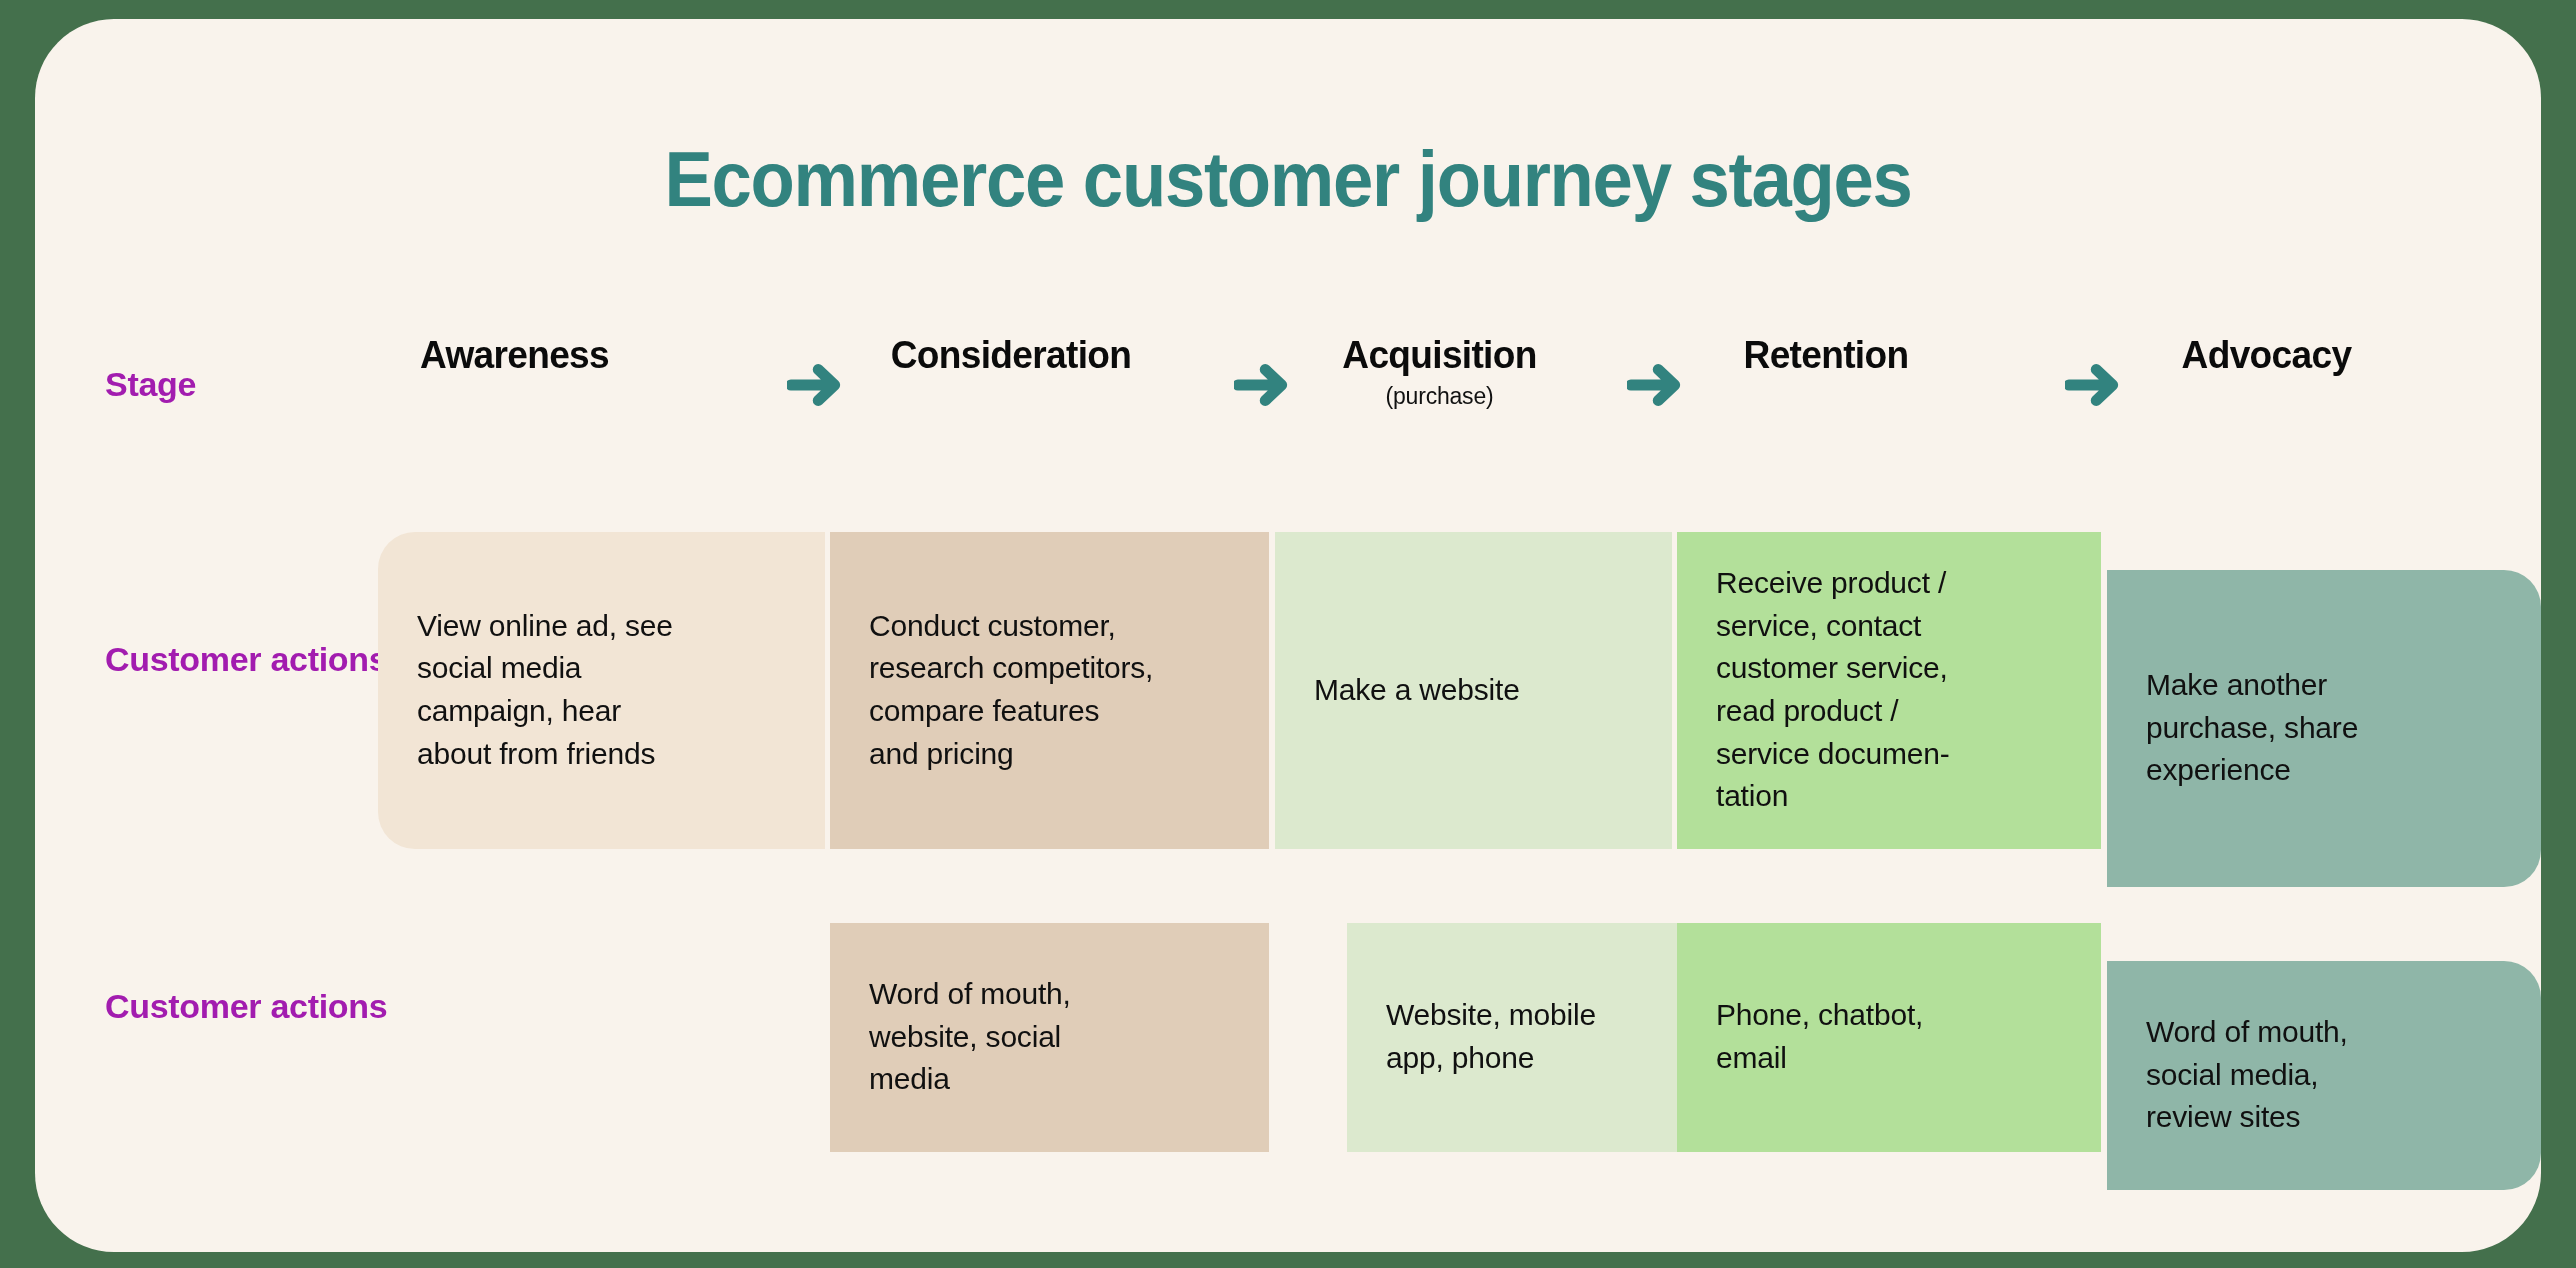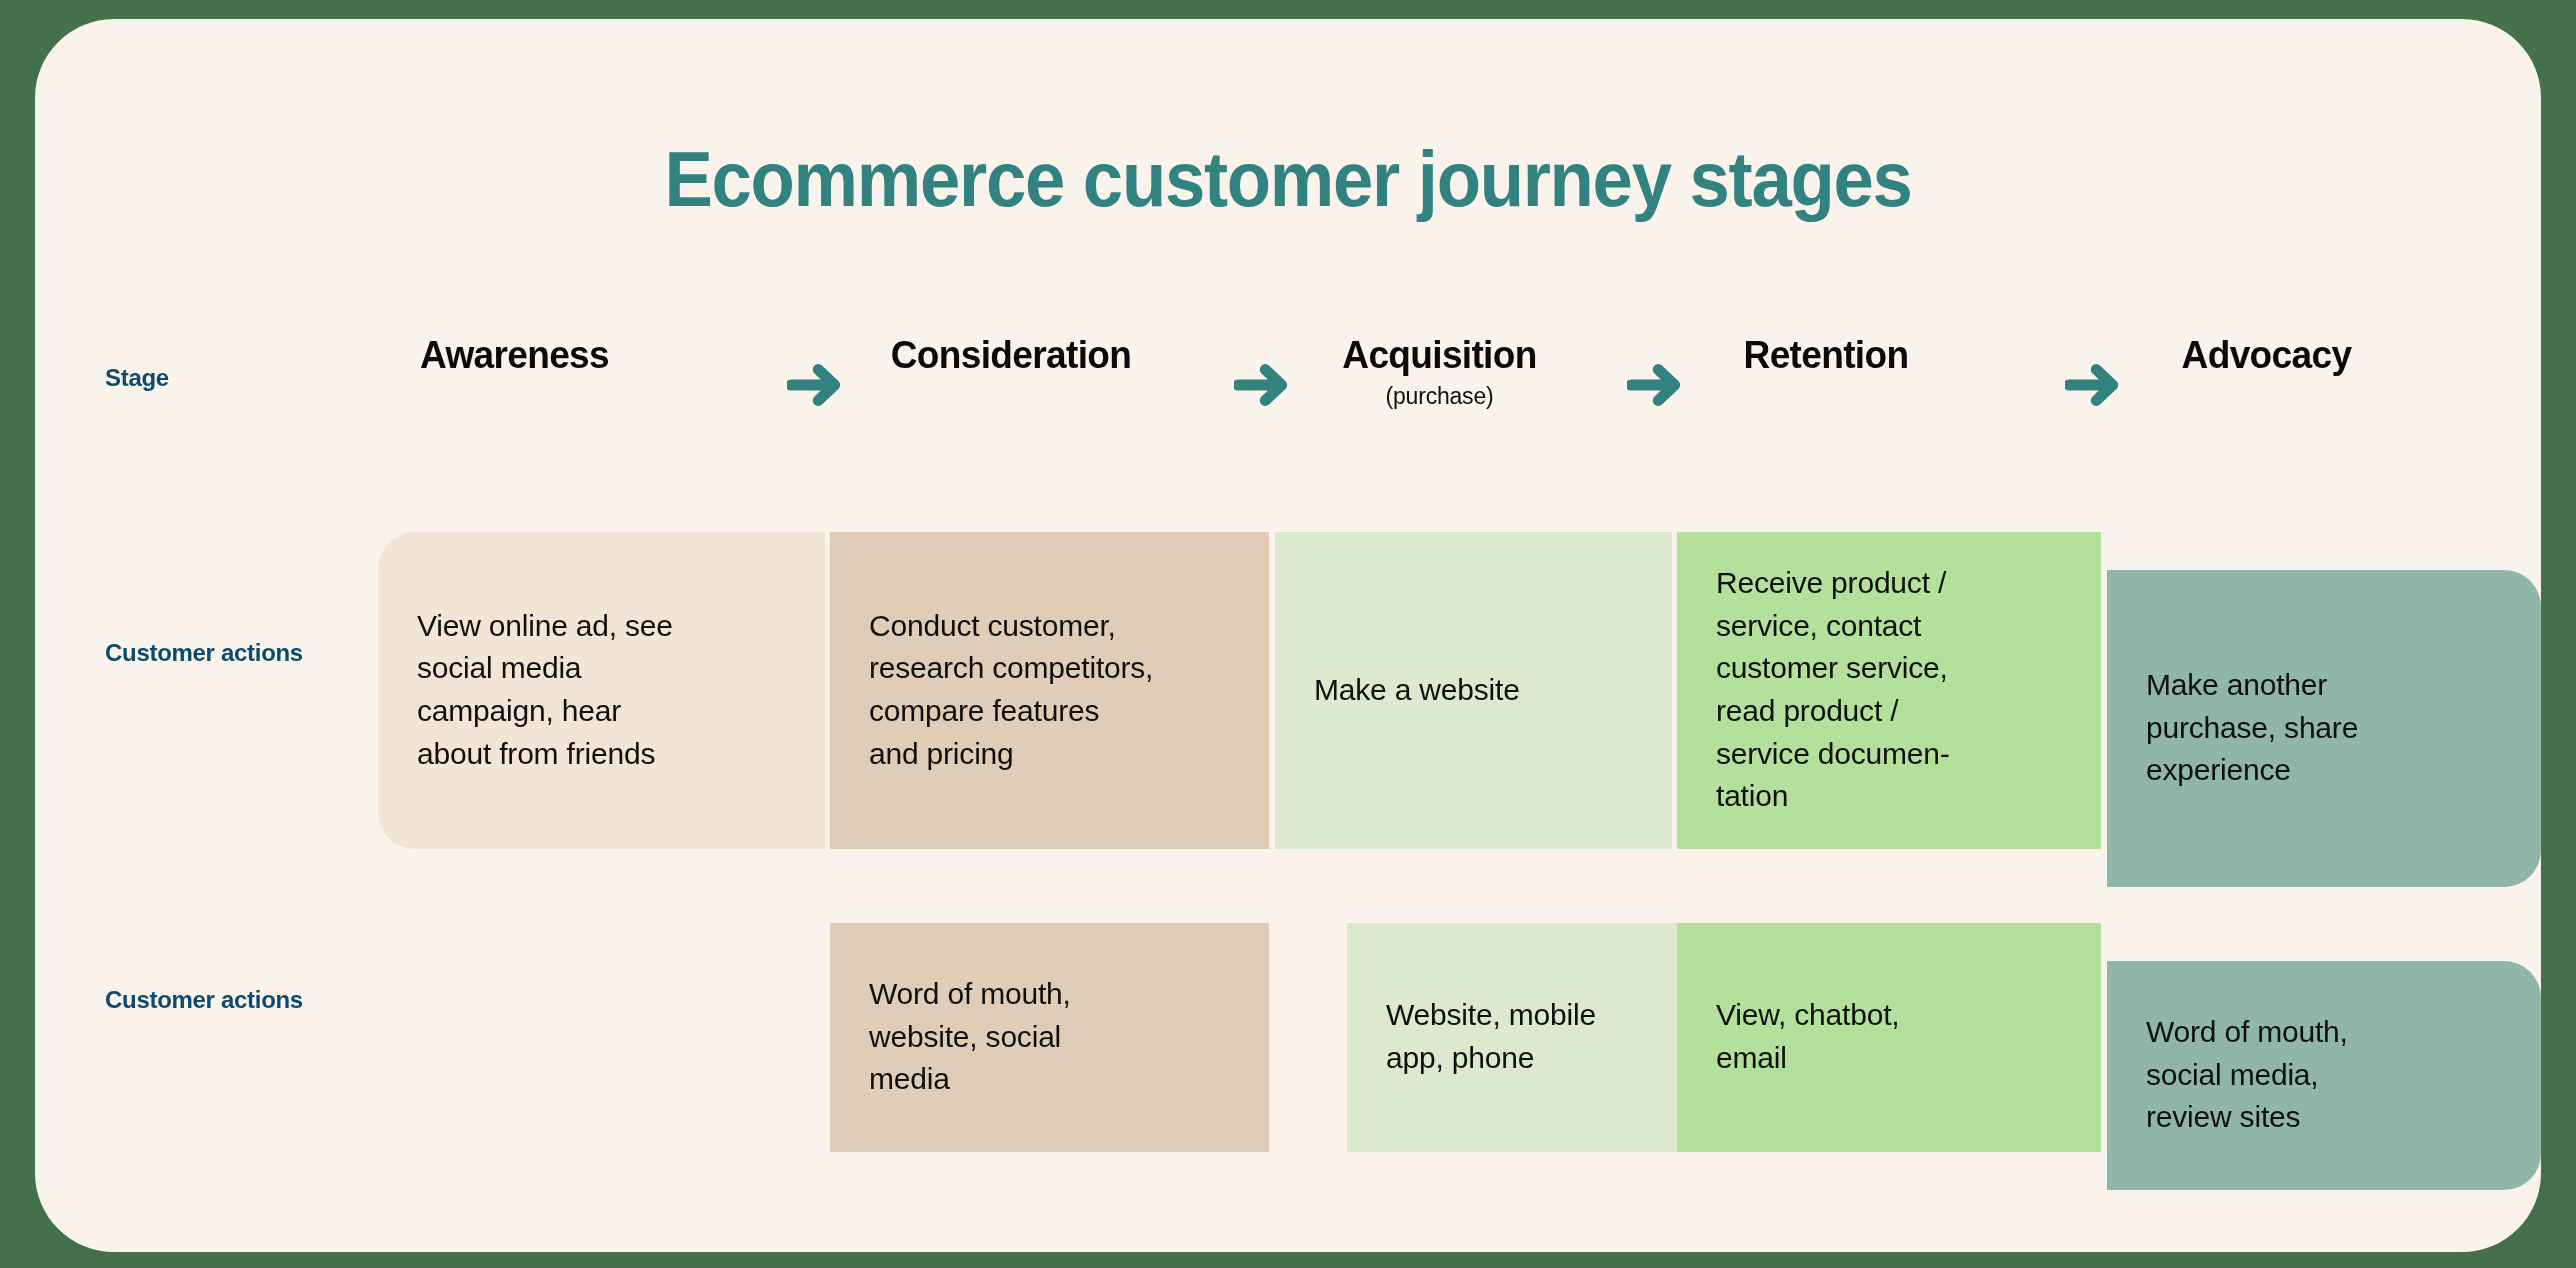--- a/index.html
+++ b/index.html
@@ -33,23 +33,23 @@
   .grid {
     position:absolute;
     left:0; top:314px; width:100%;
   }
   .row { position:relative; width:100%; }
 
   .rowlabel {
     position:absolute;
     left:70px;
     width:286px;
-    color:#0c4a6e;
+    color:#a21caf;
     font-weight:bold;
-    font-size:24px;
+    font-size:34px;
     line-height:1.18;
     letter-spacing:-0.3px;
   }
 
   
   .headrow { height:155px; }
   .headcell {
     position:absolute;
     top:0;
     text-align:center;
@@ -181,21 +181,21 @@
       <div class="cell r2" style="left:795px; width:439px; background:#e0cdb8;">
         <div class="ctext">Word of mouth,
 website, social
 media</div>
       </div>
       <div class="cell r2" style="left:1312px; width:397px; background:#dce9ce;">
         <div class="ctext">Website, mobile
 app, phone</div>
       </div>
       <div class="cell r2" style="left:1642px; width:424px; background:#b3e09a;">
-        <div class="ctext">View, chatbot,
+        <div class="ctext">Phone, chatbot,
 email</div>
       </div>
       <div class="cell r2 round-r" style="left:2072px; width:434px; background:#8fb6a8;">
         <div class="ctext">Word of mouth,
 social media,
 review sites</div>
       </div>
     </div>
 
   </div>

